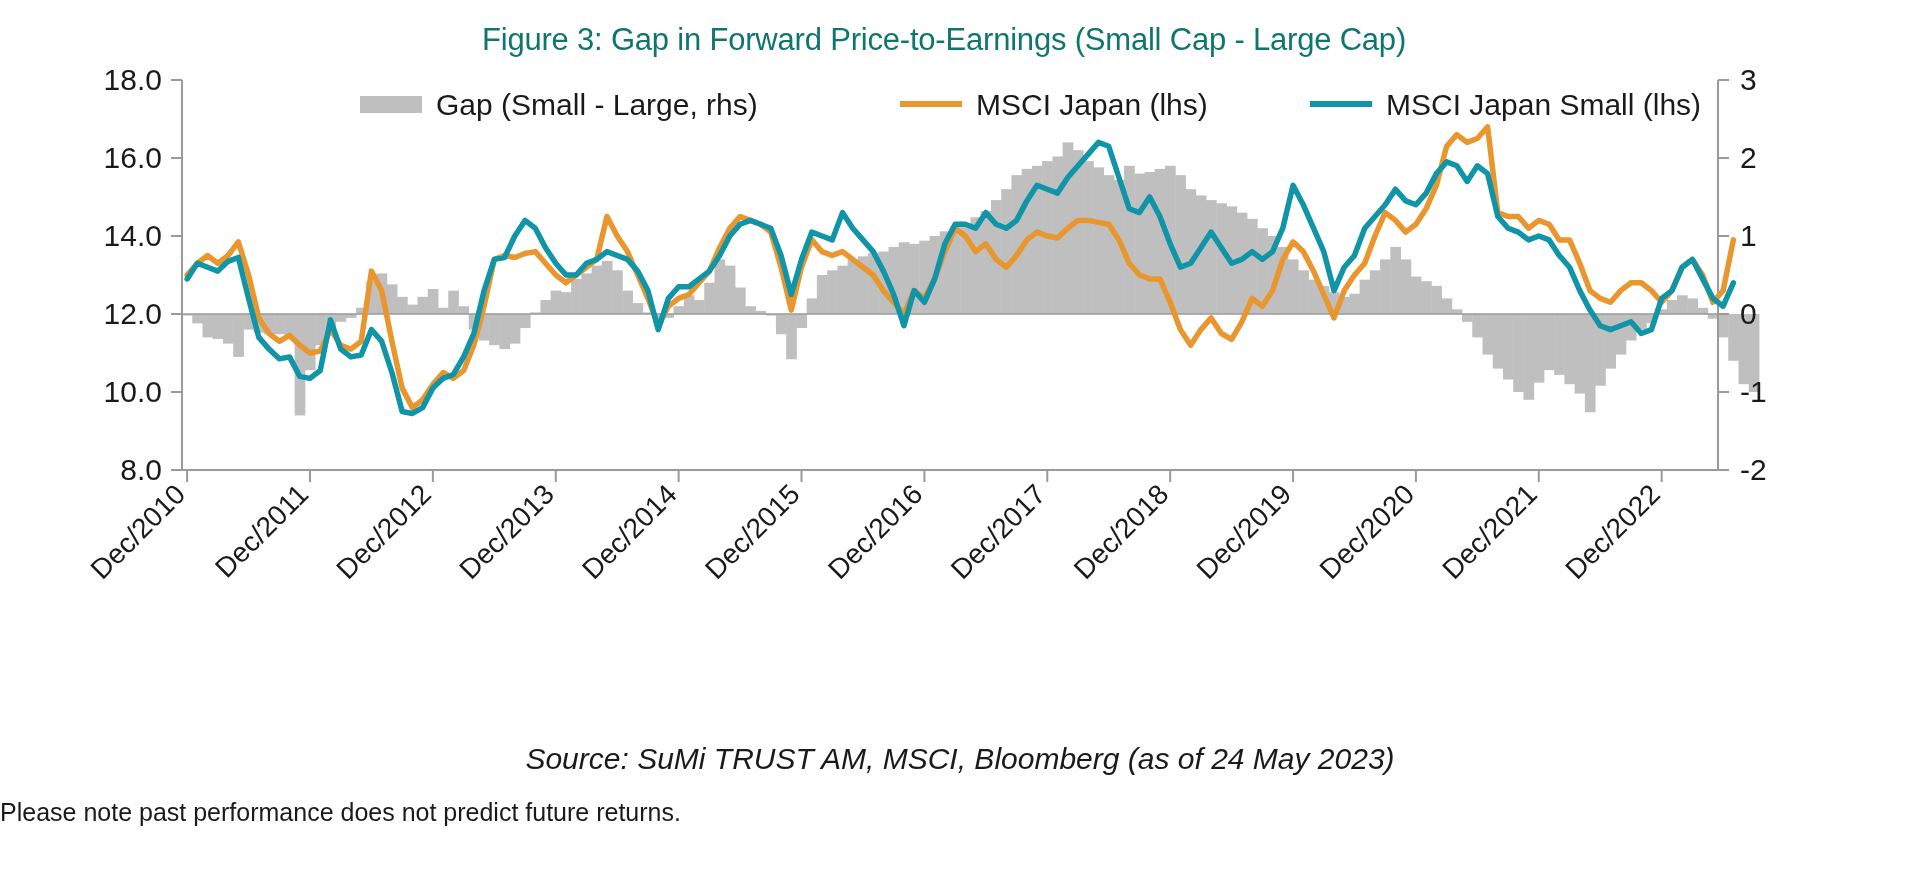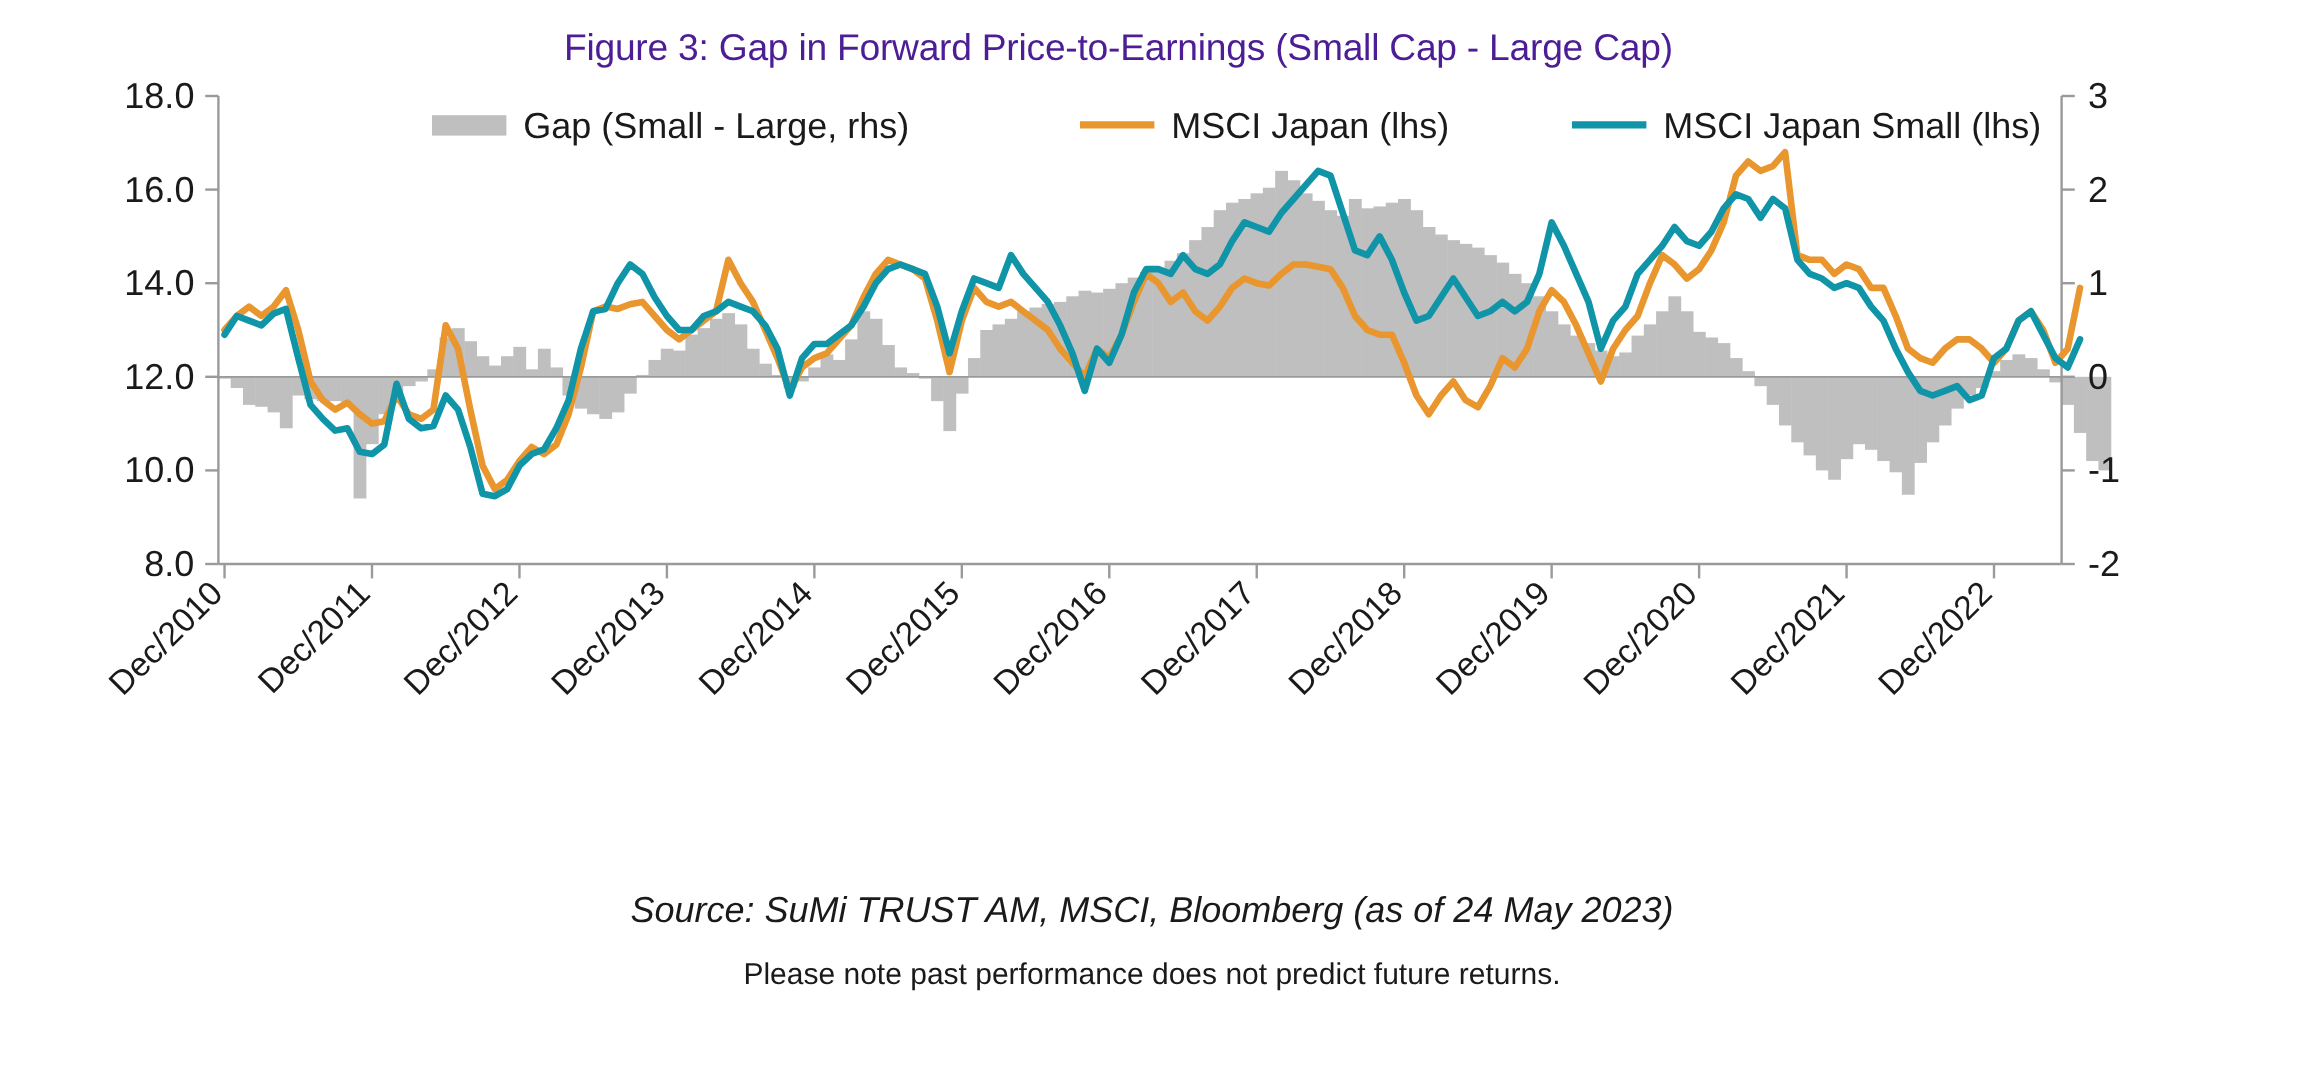--- a/index.html
+++ b/index.html
@@ -20,23 +20,24 @@
     height: 891px;
   }
   #chart-title {
     position: absolute;
     top: 22px;
     left: 0;
     width: 1864px;
     text-align: center;
     font-size: 31px;
     font-weight: 400;
-    color: #4c1d95;
+    color: #0f766e;
     letter-spacing: -0.2px;
     white-space: nowrap;
+    padding-left: 12px;
   }
   #plot-area {
     position: absolute;
     left: 0;
     top: 60px;
     width: 1747px;
     height: 520px;
   }
   #plot-svg {
     display: block;
@@ -65,21 +66,20 @@
     font-size: 30px;
     color: #1a1a1a;
     white-space: nowrap;
     font-style: italic;
   }
   #disclaimer-line {
     position: absolute;
     top: 798px;
     left: 0;
     width: 1920px;
-    text-align: center;
     font-size: 25px;
     color: #1a1a1a;
     white-space: nowrap;
   }
 </style>
 </head>
 <body>
 
 <div id="figure">
 

